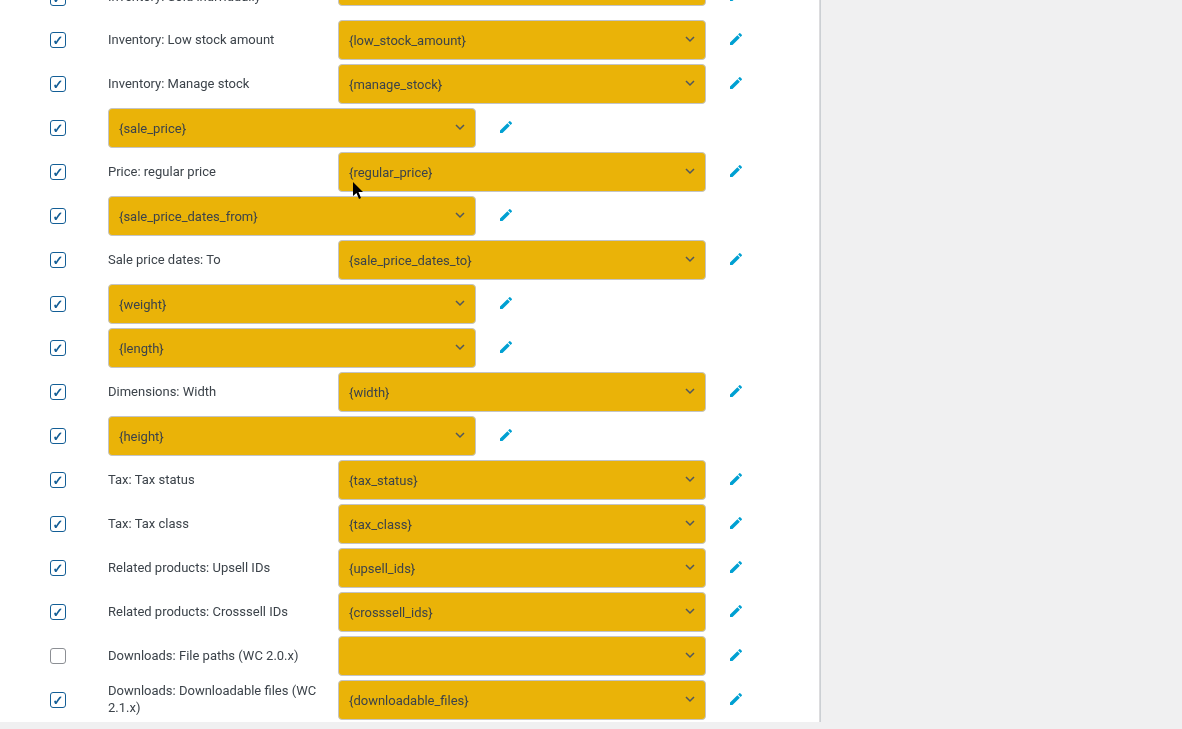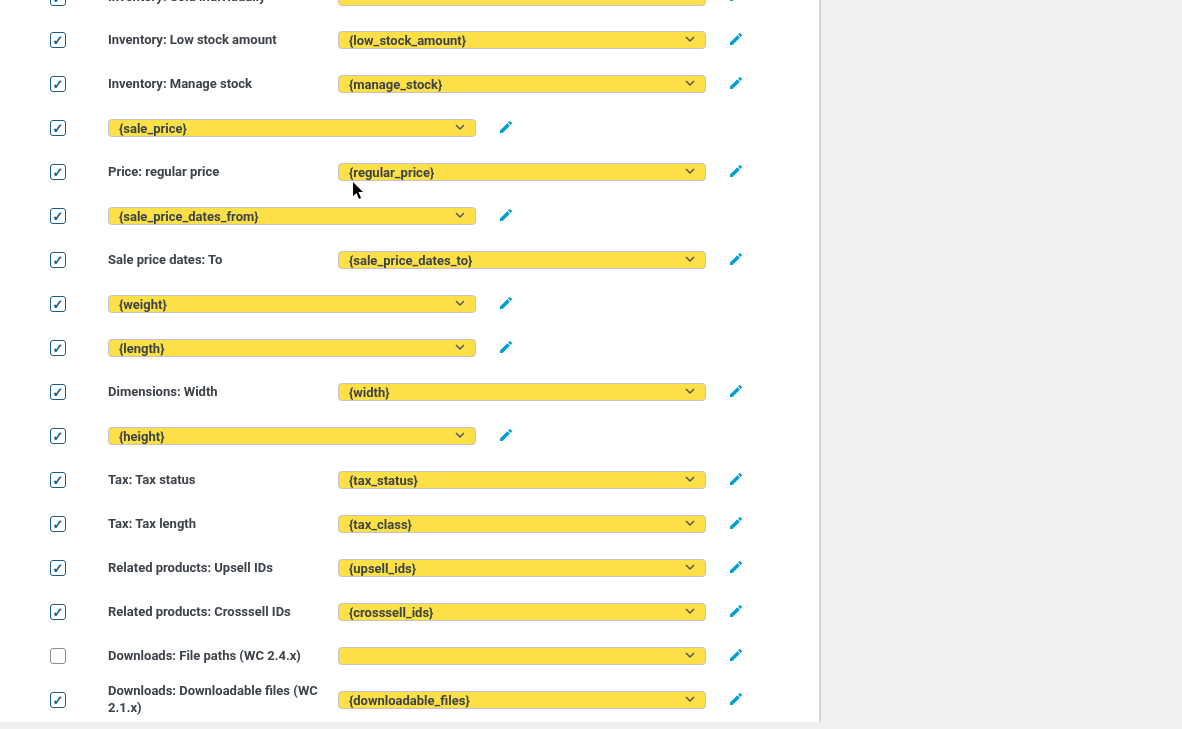--- a/index.html
+++ b/index.html
@@ -21,21 +21,20 @@
       width: 820px;
       border-right: 1px solid #dcdcde;
       padding-top: 0;
     }
     .row {
       display: flex;
       align-items: center;
       padding: 0 0 0 50px;
       height: 44px;
       position: relative;
-      font-weight: bold;
     }
     .checkbox-cell {
       width: 58px;
       display: flex;
       align-items: center;
       justify-content: flex-start;
     }
     .checkbox {
       width: 16px;
       height: 16px;
@@ -62,26 +61,26 @@
       padding-right: 10px;
       color: #3c434a;
       line-height: 1.3;
     }
     .select-cell {
       width: 368px;
     }
     .select-box {
       border: 1px solid #c3c4c7;
       border-radius: 4px;
-      height: 18px;
+      height: 40px;
       display: flex;
       align-items: center;
       justify-content: space-between;
       padding: 0 10px;
-      background: #fde047;
+      background: #eab308;
       cursor: pointer;
       color: #3c434a;
     }
     .select-box .chevron {
       color: #50575e;
       font-size: 11px;
     }
     .edit-cell {
       width: 60px;
       display: flex;
@@ -342,21 +341,21 @@
         <div class="edit-cell">
           <span><svg class="pencil-icon" viewBox="0 0 24 24">
               <path d="M3 17.25V21h3.75L17.81 9.94l-3.75-3.75L3 17.25zM20.71 7.04a1 1 0 0 0 0-1.41l-2.34-2.34a1 1 0 0 0-1.41 0l-1.83 1.83 3.75 3.75 1.83-1.83z"></path>
             </svg></span>
         </div>
       </div>
       <div class="row">
         <div class="checkbox-cell">
           <div class="checkbox checked"></div>
         </div>
-        <div class="label-cell">Tax: Tax length</div>
+        <div class="label-cell">Tax: Tax class</div>
         <div class="select-cell">
           <div class="select-box">
             <span>{tax_class}</span>
             <span class="chevron"><svg width="10" height="10" viewBox="0 0 10 10">
                 <path d="M1 3 L5 7 L9 3" stroke="#50575e" stroke-width="1.5" fill="none"></path>
               </svg></span>
           </div>
         </div>
         <div class="edit-cell">
           <span><svg class="pencil-icon" viewBox="0 0 24 24">
@@ -399,21 +398,21 @@
         <div class="edit-cell">
           <span><svg class="pencil-icon" viewBox="0 0 24 24">
               <path d="M3 17.25V21h3.75L17.81 9.94l-3.75-3.75L3 17.25zM20.71 7.04a1 1 0 0 0 0-1.41l-2.34-2.34a1 1 0 0 0-1.41 0l-1.83 1.83 3.75 3.75 1.83-1.83z"></path>
             </svg></span>
         </div>
       </div>
       <div class="row">
         <div class="checkbox-cell">
           <div class="checkbox unchecked"></div>
         </div>
-        <div class="label-cell">Downloads: File paths (WC 2.4.x)</div>
+        <div class="label-cell">Downloads: File paths (WC 2.0.x)</div>
         <div class="select-cell">
           <div class="select-box">
             <span></span>
             <span class="chevron"><svg width="10" height="10" viewBox="0 0 10 10">
                 <path d="M1 3 L5 7 L9 3" stroke="#50575e" stroke-width="1.5" fill="none"></path>
               </svg></span>
           </div>
         </div>
         <div class="edit-cell">
           <span><svg class="pencil-icon" viewBox="0 0 24 24">

